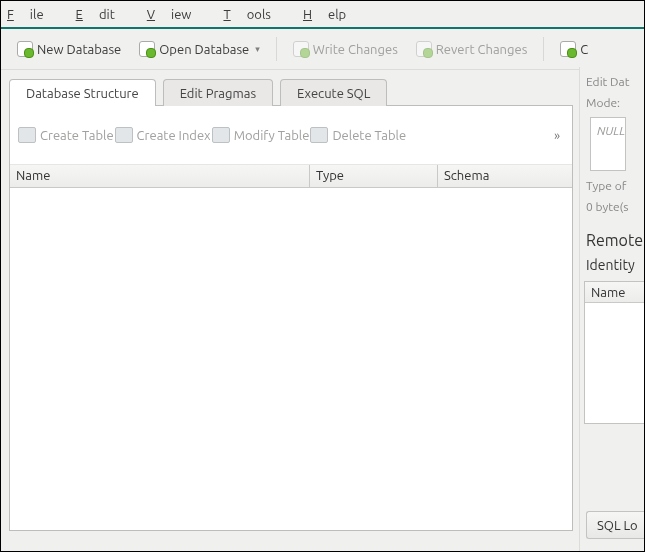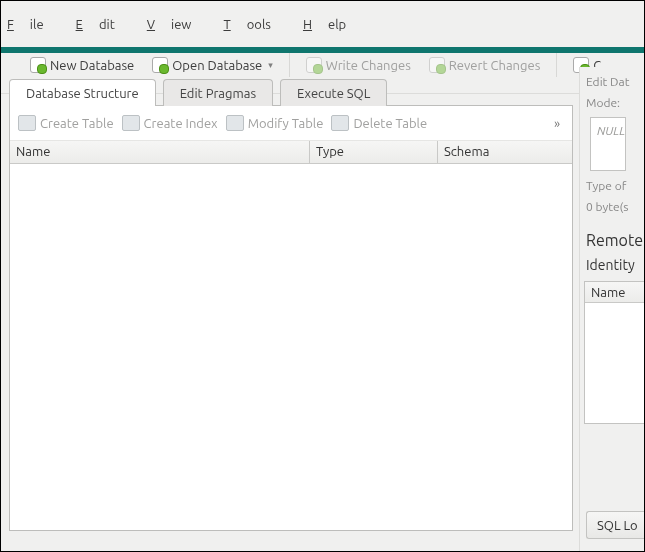--- a/index.html
+++ b/index.html
@@ -1,38 +1,38 @@
 <!DOCTYPE html>
 <html><head>
 <meta charset="utf-8">
 <style>
 html,body{margin:0;padding:0;font-family:"Ubuntu","DejaVu Sans",sans-serif;font-size:13px;color:#3c3c3c;background:#f0f0ef}
 .window{width:645px;height:552px;box-sizing:border-box;border:1px solid #000;background:#f0f0ef;position:relative;overflow:hidden}
-.menubar{display:flex;align-items:center;height:26px;padding:10px 6px;background:#f0f0ef;border-bottom:6px solid #0f766e}
+.menubar{display:flex;align-items:center;height:26px;padding:0 6px;background:#f0f0ef;border-bottom:2px solid #0f766e}
 .menubar span{margin-right:16px;cursor:default}
 .mn{font-size:13px}
 .u{text-decoration:underline}
-.toolbar{display:flex;align-items:flex-start;height:40px;padding:0 23px;gap:6px;background:#f0f0ef;border-bottom:1px solid #dcdcda}
+.toolbar{display:flex;align-items:center;height:40px;padding:0 10px;gap:6px;background:#f0f0ef;border-bottom:1px solid #dcdcda}
 .tbtn{display:inline-flex;align-items:center;gap:4px;padding:4px 6px;border-radius:3px;cursor:default}
 .tbtn.disabled{color:#a0a09f}
 .dropdown-caret{font-size:9px;color:#808080;margin-left:2px}
 .sep{width:1px;height:24px;background:#d8d8d6;margin:0 4px}
 .ico{width:16px;height:16px;display:inline-block;position:relative;border-radius:2px;box-sizing:border-box}
 .ico-db{background:#fff;border:1px solid #aaa;border-radius:3px}
 .ico-db::after{content:"";position:absolute;right:-2px;bottom:-2px;width:8px;height:8px;border-radius:4px;background:#6ab82e;border:1px solid #4c9018}
 .ico-open::after{background:#6ab82e}
 .ico-disabled{opacity:.45}
 .content{position:absolute;top:66px;left:0;right:0;bottom:0;display:flex}
 .main{flex:0 0 578px;padding:10px 6px 8px 8px;box-sizing:border-box}
 .tabs{display:flex;align-items:flex-end;height:28px}
 .tab{padding:6px 16px 6px 16px;color:#444;background:#e9e8e7;border:1px solid #bdbdbb;border-bottom:none;border-top-left-radius:4px;border-top-right-radius:4px;margin-right:8px;position:relative;top:1px;font-size:13px}
 .tab+.tab{margin-left:-1px}
 .tab.active{background:#fff;z-index:2}
 .tabpanel{border:1px solid #bdbdbb;background:#fff;height:424px;display:flex;flex-direction:column}
-.subtoolbar{display:flex;align-items:center;height:34px;padding:0 8px;gap:8px;background:#fff;border-bottom:1px solid #e6e6e4}
+.subtoolbar{display:flex;align-items:center;height:34px;padding:12px 8px;gap:1px;background:#fff;border-bottom:1px solid #e6e6e4}
 .sbtn{display:inline-flex;align-items:center;gap:4px;color:#a0a09f;font-size:13px}
 .sico{width:16px;height:14px;display:inline-block;background:#cfd6db;border:1px solid #90989e;border-radius:2px;position:relative;opacity:.6}
 .expand{margin-left:auto;color:#777;font-size:13px;padding:0 4px}
 .grid{flex:1;overflow:auto}
 .ghead{display:flex;background:linear-gradient(#f6f6f5,#ececea);border-bottom:1px solid #c9c9c7;height:22px}
 .ghead>div{border-right:1px solid #c9c9c7;padding:3px 6px;font-size:13px;color:#333;box-sizing:border-box}
 .colA{width:300px}
 .colB{width:128px}
 .colC{flex:1;border-right:none!important}
 .gbody{height:calc(100% - 22px);background:#fff}

